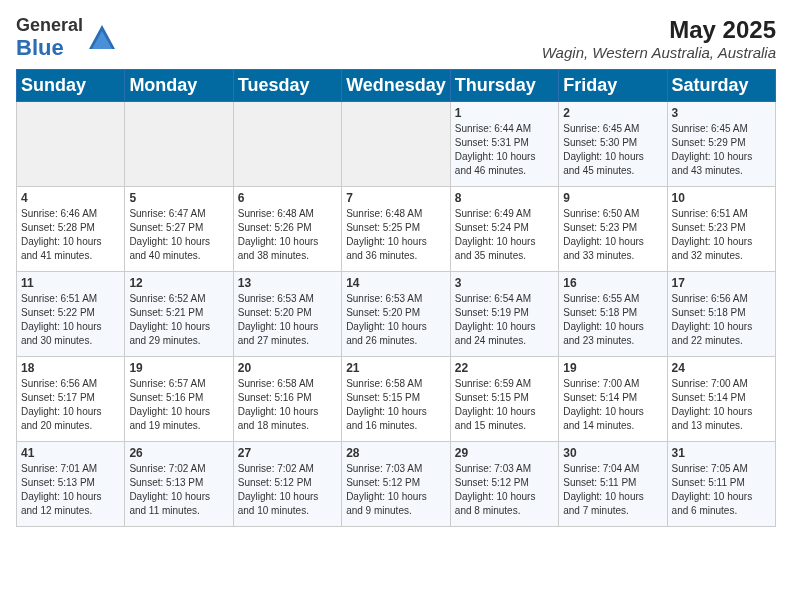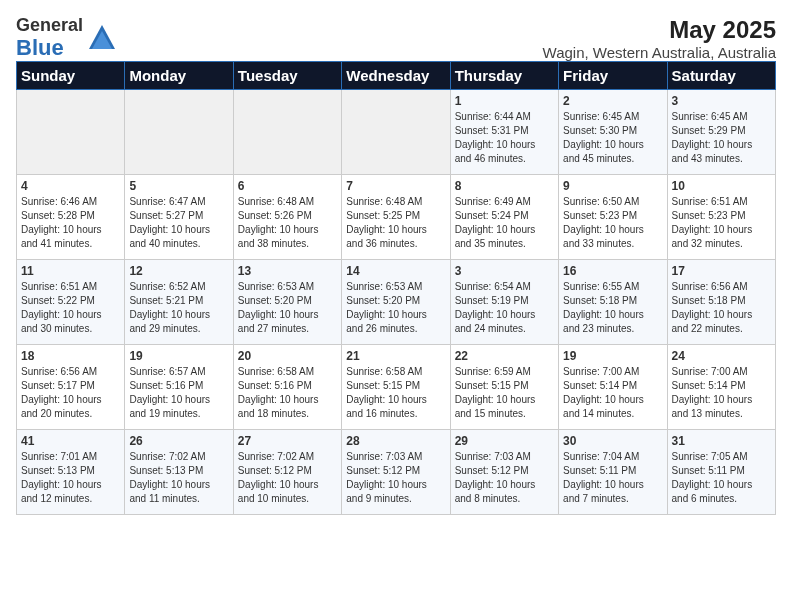--- a/index.html
+++ b/index.html
@@ -7,20 +7,21 @@
       font-family: Arial, sans-serif;
       background: #fff;
       width: 792px;
       min-height: 612px;
       padding: 16px;
     }
     .header {
       display: flex;
       justify-content: space-between;
       align-items: flex-start;
+      margin-bottom: 8px;
     }
     .logo {
       display: flex;
       align-items: center;
     }
     .logo-text {
       display: flex;
       flex-direction: column;
       line-height: 1.1;
     }
@@ -43,29 +44,30 @@
       text-align: right;
     }
     .month-title {
       font-size: 24px;
       font-weight: bold;
       color: #222;
     }
     .location-title {
       font-size: 15px;
       color: #444;
+      font-style: italic;
     }
     table {
       width: 100%;
       border-collapse: collapse;
     }
     thead tr th {
-      background-color: #0f172a;
+      background-color: #0369a1;
       color: #fff;
-      font-size: 15px;
+      font-size: 18px;
       font-weight: bold;
       padding: 5px 4px;
       text-align: left;
       border: 1px solid #2a6db5;
     }
     tbody tr td {
       width: calc(100% / 7);
       vertical-align: top;
       border: 1px solid #ccc;
       padding: 4px;

